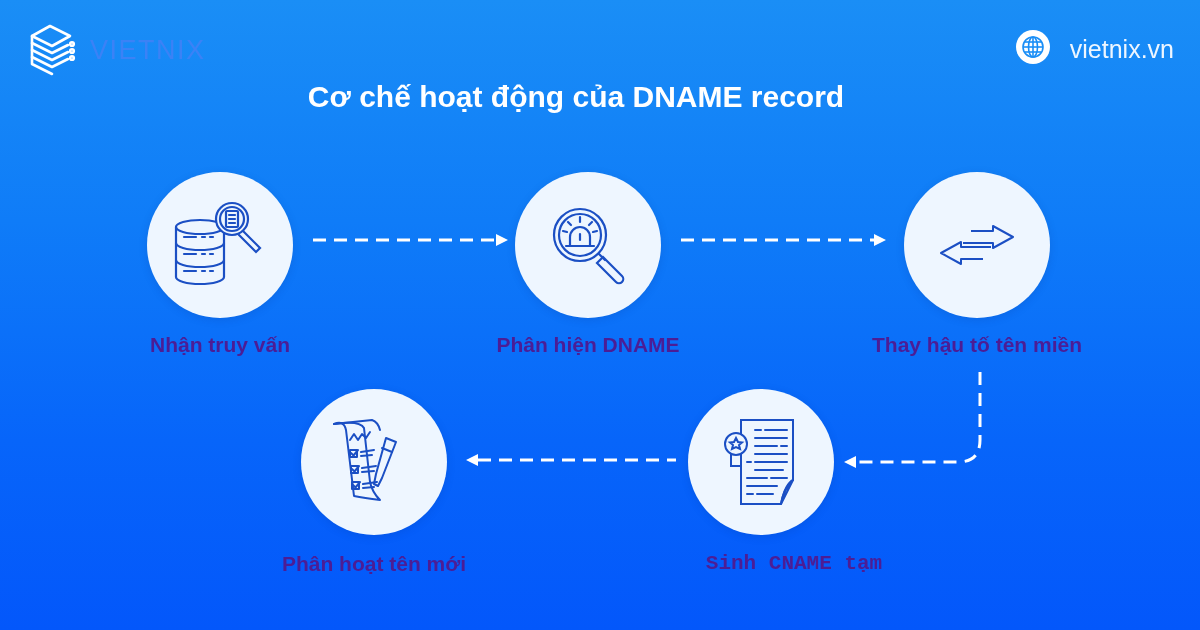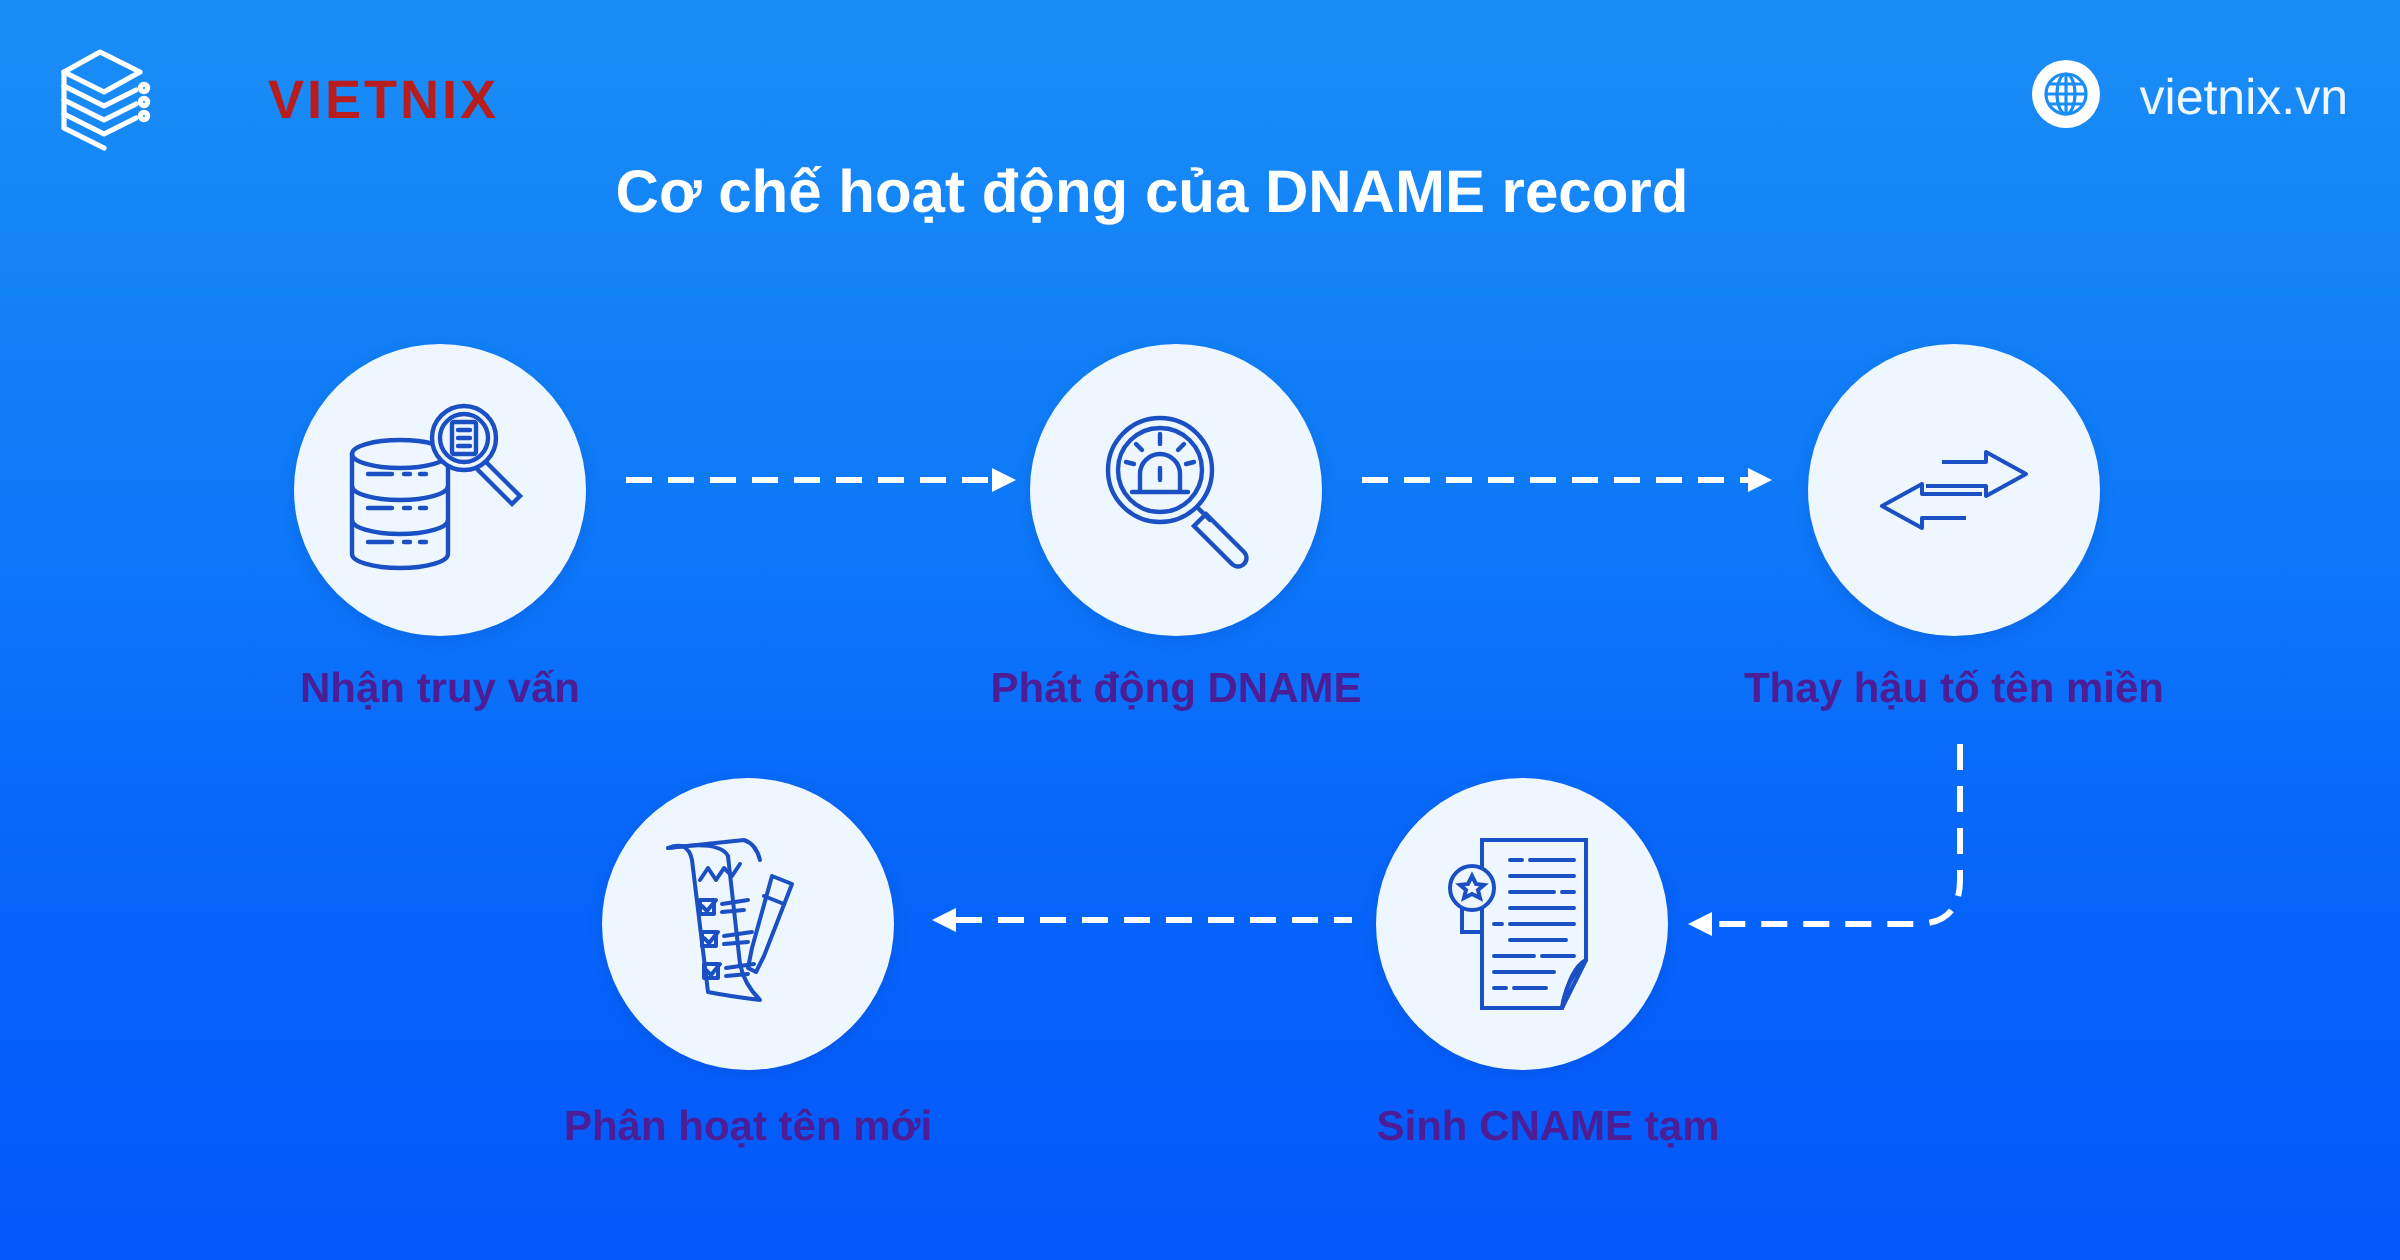--- a/index.html
+++ b/index.html
@@ -3,21 +3,21 @@
 <meta charset="utf-8">
 <style>
   html, body { margin: 0; padding: 0; }
   body {
     width: 1200px; height: 630px; overflow: hidden; position: relative;
     background: linear-gradient(180deg, #1a8ef6 0%, #0f7cf8 35%, #0765fa 70%, #0357fb 100%);
     font-family: "Liberation Sans", "DejaVu Sans", sans-serif;
     color: #fff;
   }
   .logo { position: absolute; left: 28px; top: 22px; display: flex; align-items: center; gap: 10px; }
-  .logo-text { font-size: 27px; font-weight: bold; letter-spacing: 1.5px; color: #b91c1c; margin-left: 44px; }
+  .logo-text { font-size: 27px; font-weight: normal; letter-spacing: 1.5px; color: #3b82f6; }
   .site { position: absolute; right: 26px; top: 30px; display: flex; align-items: flex-end; gap: 20px; }
   .site-text { font-size: 25px; color: #eef6ff; font-weight: normal; }
   .title {
     position: absolute; left: 0; width: 1152px; top: 80px; text-align: center;
     font-size: 30px; font-weight: bold; color: #fff;
   }
   .node {
     position: absolute; width: 146px; height: 146px; border-radius: 50%;
     background: #eef6ff; display: flex; align-items: center; justify-content: center;
     box-shadow: 0 2px 8px rgba(0,40,120,0.15);
@@ -102,21 +102,21 @@
     <path d="M32 50 V42 A10 10 0 0 1 52 42 V50"></path>
     <line x1="28" y1="51" x2="56" y2="51"></line>
     <line x1="42" y1="39" x2="42" y2="45"></line>
     <line x1="42" y1="22" x2="42" y2="27"></line>
     <line x1="30" y1="27" x2="33" y2="30"></line>
     <line x1="54" y1="27" x2="51" y2="30"></line>
     <line x1="25" y1="36" x2="29" y2="37"></line>
     <line x1="59" y1="36" x2="55" y2="37"></line>
   </svg>
 </div>
-<div class="label" style="left:448px; top:333px;">Phát động DNAME</div>
+<div class="label" style="left:448px; top:333px;">Phân hiện DNAME</div>
 
 <svg class="arrow" style="left:678px; top:232px;" width="212" height="16">
   <line x1="3" y1="8" x2="196" y2="8" stroke="#fff" stroke-width="3" stroke-dasharray="13 8"></line>
   <path d="M196 2 L208 8 L196 14 Z" fill="#fff"></path>
 </svg>
 
 <div class="node" style="left:904px; top:172px;">
   <svg width="100" height="100" viewBox="0 0 100 100" fill="none" stroke="#1b4fc4" stroke-width="2" stroke-linejoin="round">
     <path d="M44 36 H66 V31 L86 42 L66 53 V48 H36"></path>
     <path d="M56 64 H34 V69 L14 58 L34 47 V52 H64"></path>
@@ -145,21 +145,21 @@
     <line x1="36" y1="66" x2="56" y2="66"></line>
       <line x1="60" y1="66" x2="76" y2="66"></line>
     <line x1="36" y1="74" x2="66" y2="74"></line>
     <line x1="36" y1="82" x2="42" y2="82"></line>
       <line x1="46" y1="82" x2="62" y2="82"></line>
     <rect x="20" y="40" width="10" height="14" fill="#eef6ff"></rect>
     <circle cx="25" cy="32" r="11" fill="#eef6ff"></circle>
     <path d="M25 26 L27 30 L31 30.5 L28 33 L29 37 L25 35 L21 37 L22 33 L19 30.5 L23 30 Z"></path>
   </svg>
 </div>
-<div class="label" style="left:634px; top:552px;">Sinh CNAME tạm</div>
+<div class="label" style="left:654px; top:552px;font-family:Liberation Mono, monospace;">Sinh CNAME tạm</div>
 
 <svg class="arrow" style="left:462px; top:452px;" width="218" height="16">
   <line x1="16" y1="8" x2="214" y2="8" stroke="#fff" stroke-width="3" stroke-dasharray="13 8"></line>
   <path d="M16 2 L4 8 L16 14 Z" fill="#fff"></path>
 </svg>
 
 <div class="node" style="left:301px; top:389px;">
   <svg width="100" height="100" viewBox="0 0 100 100" fill="none" stroke="#1b4fc4" stroke-width="2" stroke-linecap="round" stroke-linejoin="round">
     <path d="M10 12 Q20 8 22 18 L30 84 Q40 86 56 88 Q48 80 46 70 L40 16 Q36 8 10 12 Z"></path>
     <path d="M10 12 L48 8 Q54 10 56 18"></path>

